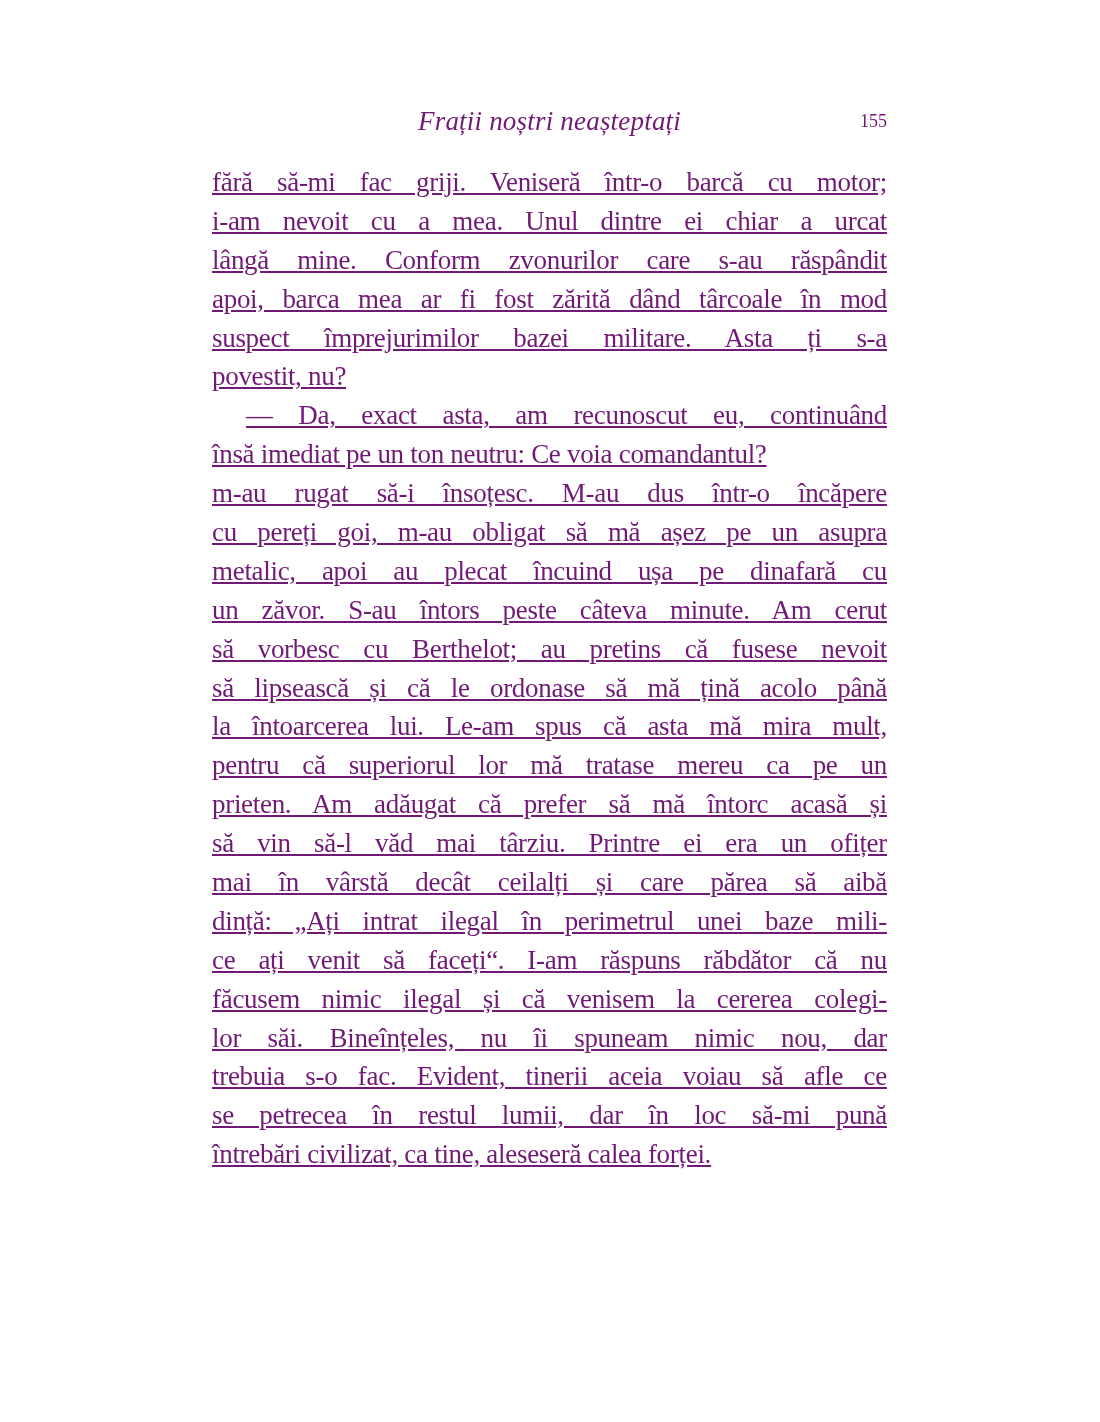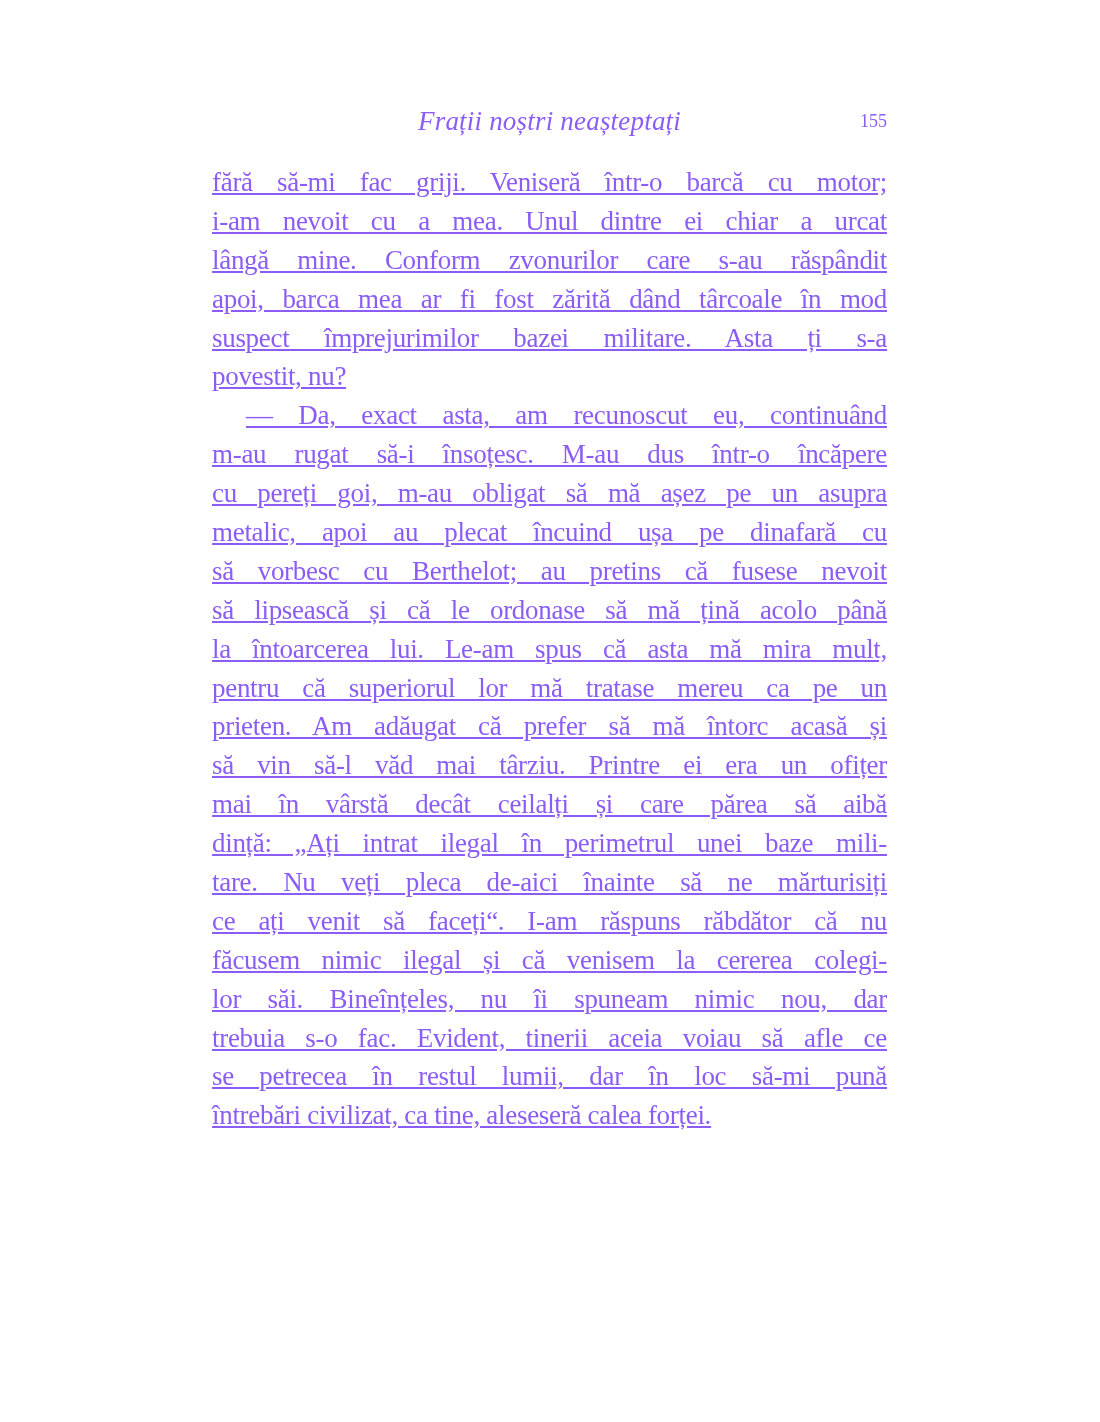--- a/index.html
+++ b/index.html
@@ -7,21 +7,21 @@
     padding: 0;
     background: #ffffff;
   }
   .page {
     position: relative;
     width: 1100px;
     height: 1422px;
     background: #ffffff;
     overflow: hidden;
     font-family: "Liberation Serif", "DejaVu Serif", serif;
-    color: #8b5cf6;
+    color: #701a75;
   }
   .running-header {
     position: absolute;
     left: 212px;
     top: 103px;
     width: 675px;
     height: 36px;
   }
   .running-title {
     position: absolute;
@@ -72,32 +72,33 @@
     <div class="page-number">155</div>
   </div>
   <div class="body-text">
       <div class="line">fără să-mi fac griji. Veniseră într-o barcă cu motor;</div>
       <div class="line">i-am nevoit cu a mea. Unul dintre ei chiar a urcat</div>
       <div class="line">lângă mine. Conform zvonurilor care s-au răspândit</div>
       <div class="line">apoi, barca mea ar fi fost zărită dând târcoale în mod</div>
       <div class="line">suspect împrejurimilor bazei militare. Asta ți s-a</div>
       <div class="line last">povestit, nu?</div>
       <div class="line indent">— Da, exact asta, am recunoscut eu, continuând</div>
+      <div class="line last">însă imediat pe un ton neutru: Ce voia comandantul?</div>
       <div class="line">m-au rugat să-i însoțesc. M-au dus într-o încăpere</div>
       <div class="line">cu pereți goi, m-au obligat să mă așez pe un asupra</div>
       <div class="line">metalic, apoi au plecat încuind ușa pe dinafară cu</div>
+      <div class="line">un zăvor. S-au întors peste câteva minute. Am cerut</div>
       <div class="line">să vorbesc cu Berthelot; au pretins că fusese nevoit</div>
       <div class="line">să lipsească și că le ordonase să mă țină acolo până</div>
       <div class="line">la întoarcerea lui. Le-am spus că asta mă mira mult,</div>
       <div class="line">pentru că superiorul lor mă tratase mereu ca pe un</div>
       <div class="line">prieten. Am adăugat că prefer să mă întorc acasă și</div>
       <div class="line">să vin să-l văd mai târziu. Printre ei era un ofițer</div>
       <div class="line">mai în vârstă decât ceilalți și care părea să aibă</div>
       <div class="line">dință: „Ați intrat ilegal în perimetrul unei baze mili-</div>
-      <div class="line">tare. Nu veți pleca de-aici înainte să ne mărturisiți</div>
       <div class="line">ce ați venit să faceți“. I-am răspuns răbdător că nu</div>
       <div class="line">făcusem nimic ilegal și că venisem la cererea colegi-</div>
       <div class="line">lor săi. Bineînțeles, nu îi spuneam nimic nou, dar</div>
       <div class="line">trebuia s-o fac. Evident, tinerii aceia voiau să afle ce</div>
       <div class="line">se petrecea în restul lumii, dar în loc să-mi pună</div>
       <div class="line last">întrebări civilizat, ca tine, aleseseră calea forței.</div>
     </div>
 </div>
 
 </body></html>

